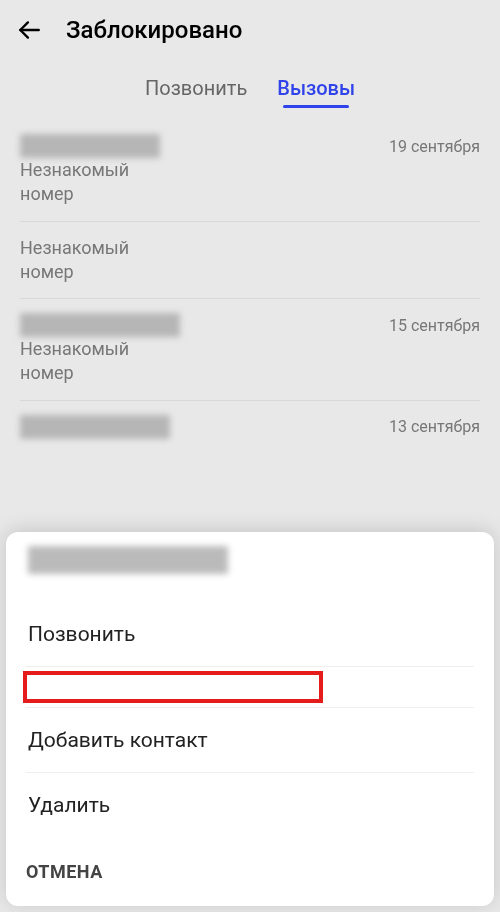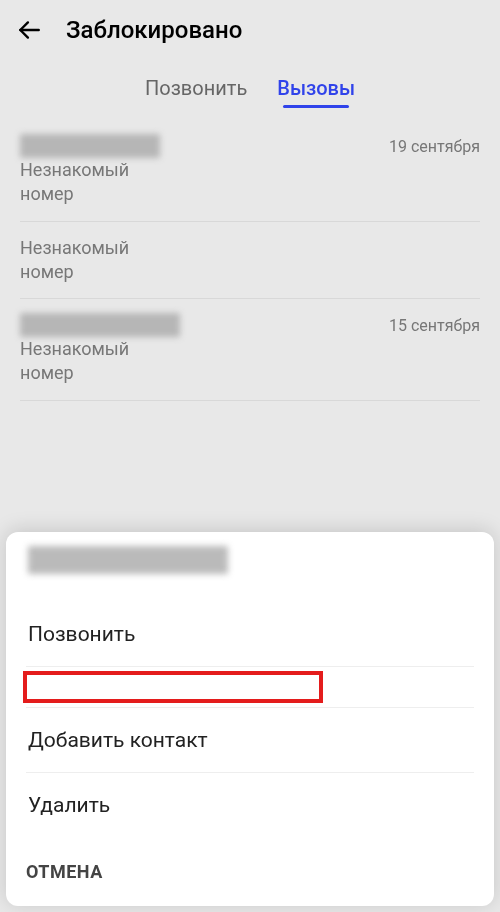--- a/index.html
+++ b/index.html
@@ -180,20 +180,26 @@
   <div class="list-item">
     <div class="sub">Незнакомый<br>номер</div>
   </div>
   <div class="list-item">
     <div class="row-top">
       <div class="censored w3"></div>
       <div class="date">15 сентября</div>
     </div>
     <div class="sub">Незнакомый<br>номер</div>
   </div>
+  <div class="list-item" style="border-bottom:none;">
+    <div class="row-top">
+      <div class="censored w4"></div>
+      <div class="date">13 сентября</div>
+    </div>
+  </div>
 </div>
 
 <div class="overlay-dim"></div>
 
 <div class="sheet">
   <div class="sheet-header">
     <div class="censored"></div>
   </div>
   <div class="sheet-options">
     <div class="sheet-option">Позвонить</div>

